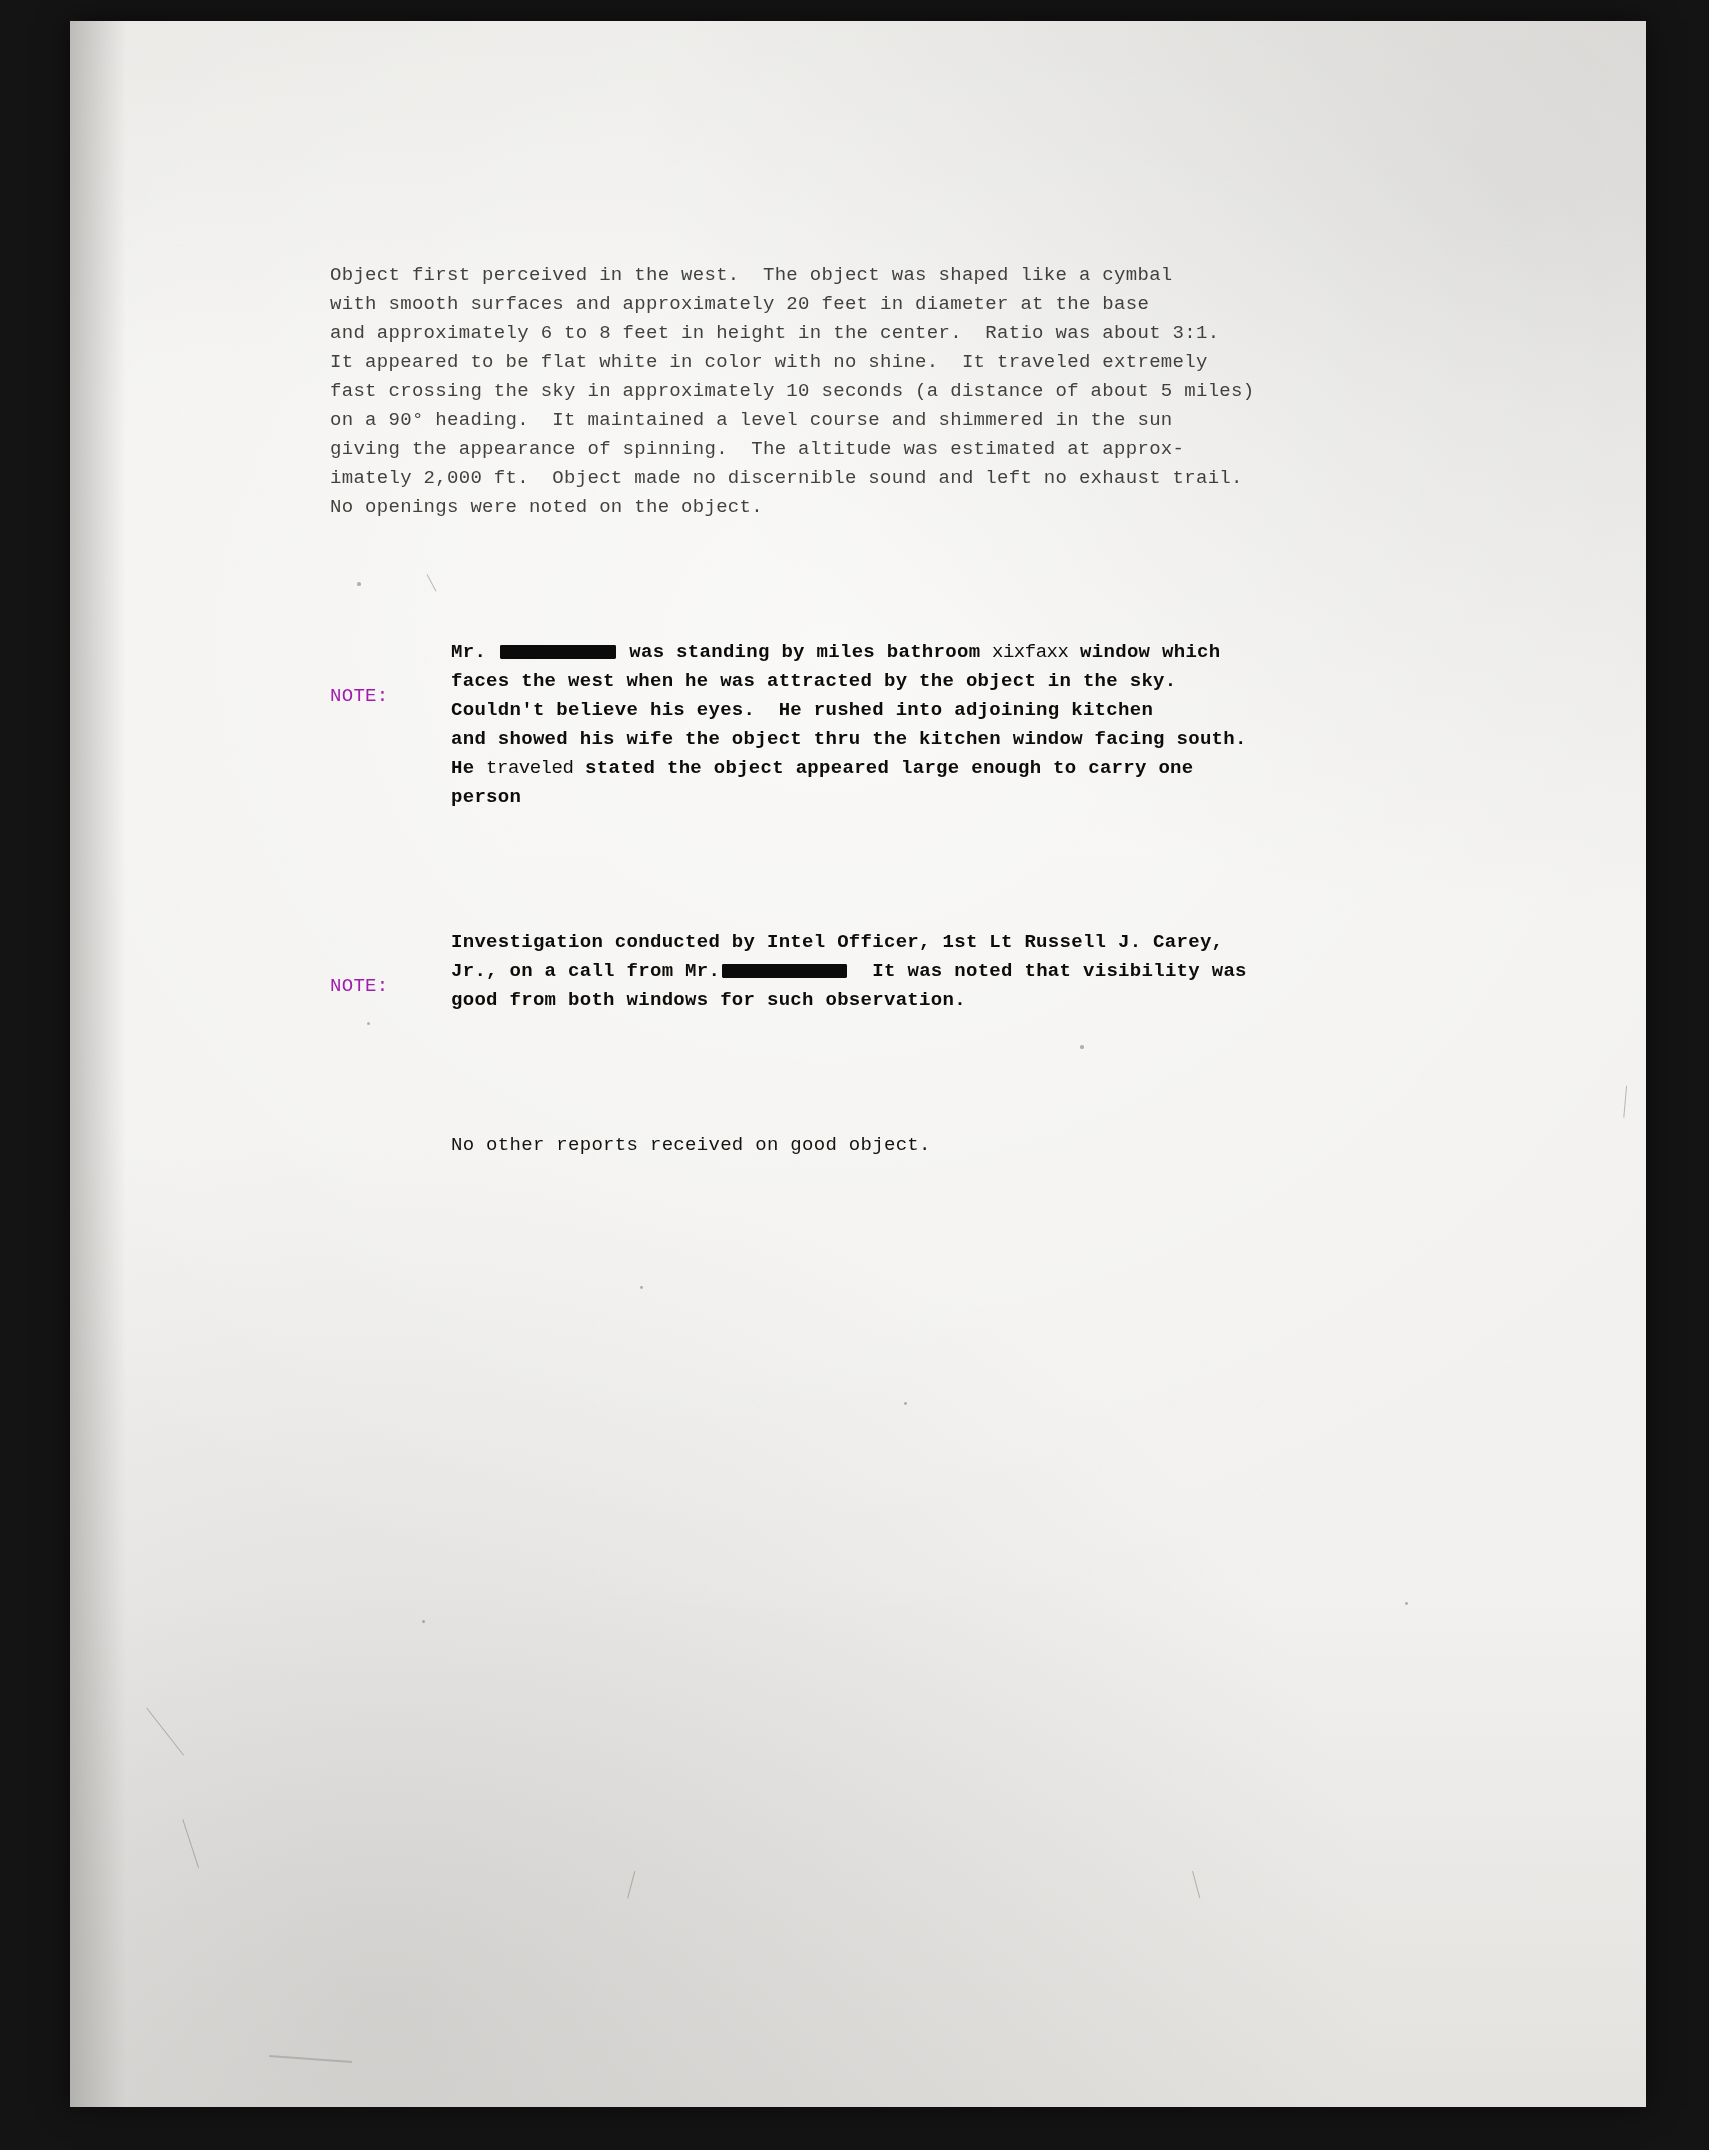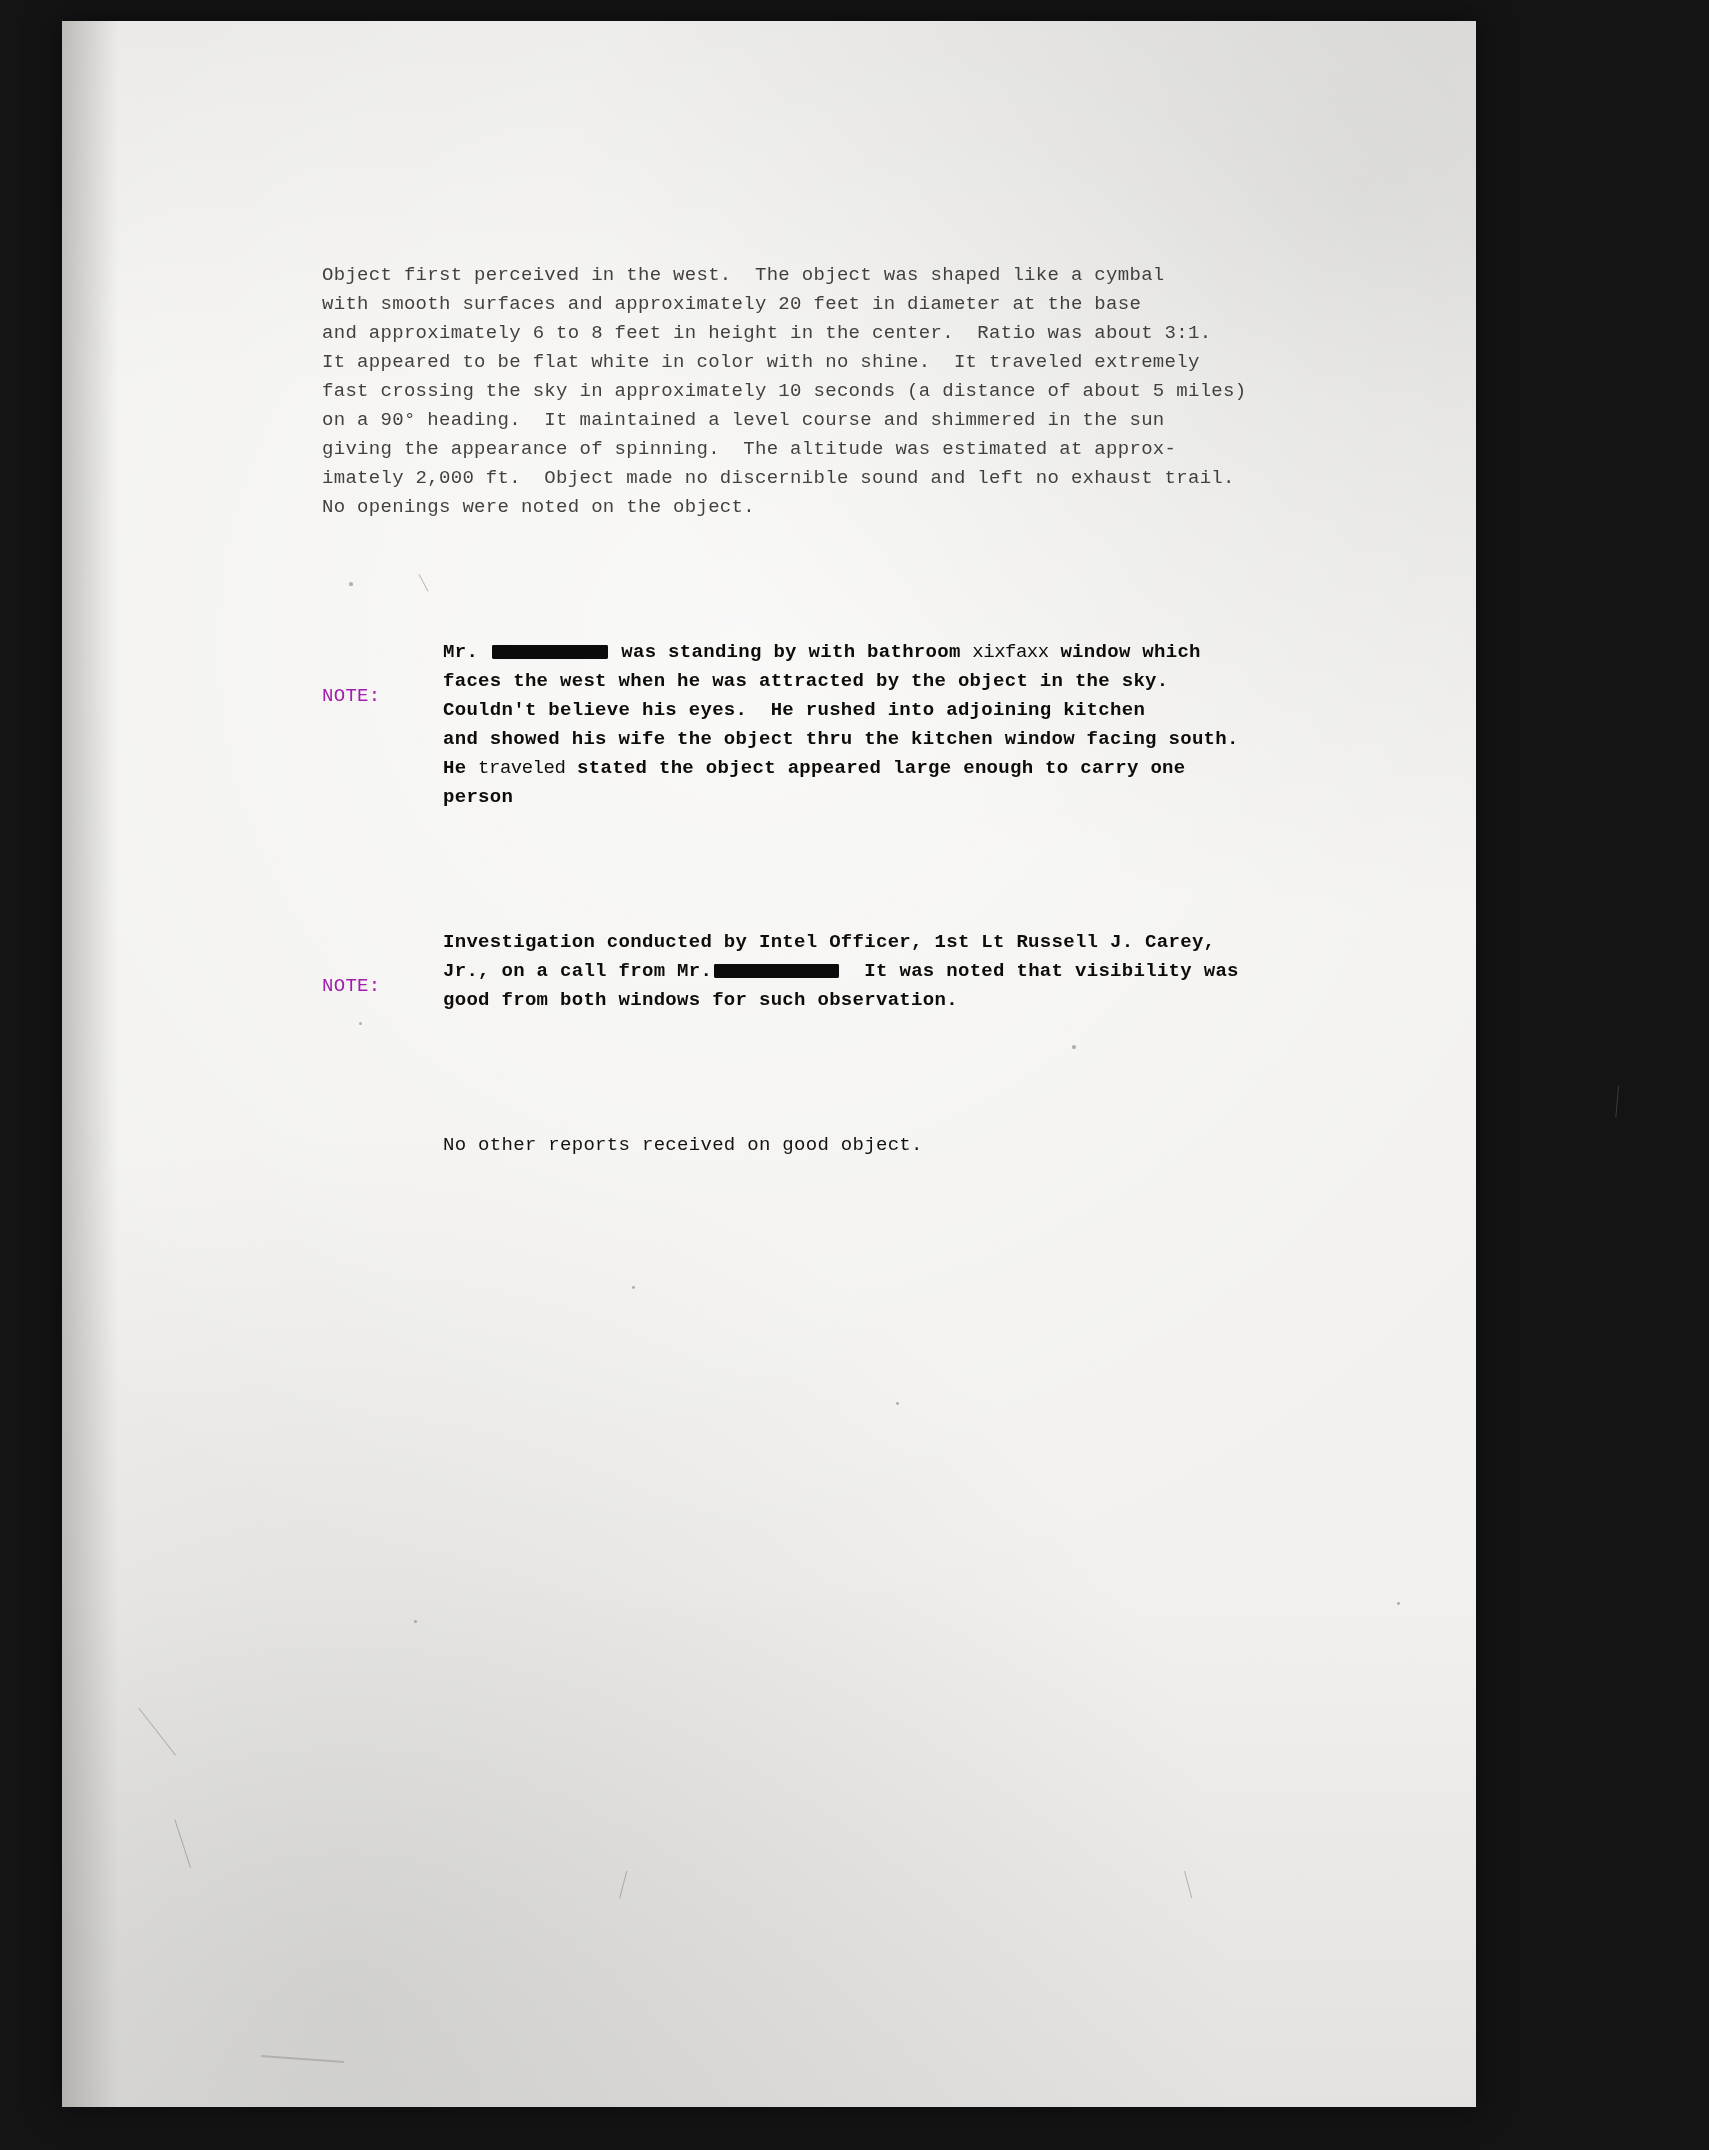--- a/index.html
+++ b/index.html
@@ -18,23 +18,23 @@
   
   .scan-backdrop {
     position: absolute;
     inset: 0;
     background: #141414;
   }
 
   
   .page {
     position: absolute;
-    left: 62px;
+    left: 70px;
     top: 21.3px;
-    width: 1414px;
+    width: 1576px;
     height: 2086px;
     background: #f2f1ef;
     box-shadow: 0 0 28px rgba(0,0,0,0.55);
   }
 
   
   .page-shading {
     position: absolute;
     inset: 0;
     background:
@@ -166,21 +166,21 @@
 and approximately 6 to 8 feet in height in the center.  Ratio was about 3:1.
 It appeared to be flat white in color with no shine.  It traveled extremely
 fast crossing the sky in approximately 10 seconds (a distance of about 5 miles)
 on a 90° heading.  It maintained a level course and shimmered in the sun
 giving the appearance of spinning.  The altitude was estimated at approx-
 imately 2,000 ft.  Object made no discernible sound and left no exhaust trail.
 No openings were noted on the object.</div>
 
     <div class="note-block">
       <div class="note-label bold">NOTE:</div>
-      <div class="note-body bold"><span>Mr. </span><span class="redaction r1"></span><span> was standing by with bathroom </span><span class="strikeover">xixfaxx</span><span> window which
+      <div class="note-body bold"><span>Mr. </span><span class="redaction r1"></span><span> was standing by miles bathroom </span><span class="strikeover">xixfaxx</span><span> window which
 faces the west when he was attracted by the object in the sky.
 Couldn't believe his eyes.  He rushed into adjoining kitchen
 and showed his wife the object thru the kitchen window facing south.
 He </span><span class="strikeover">traveled</span><span> stated the object appeared large enough to carry one
 person</span></div>
     </div>
 
     <div class="note-block">
       <div class="note-label bold">NOTE:</div>
       <div class="note-body bold"><span>Investigation conducted by Intel Officer, 1st Lt Russell J. Carey,

